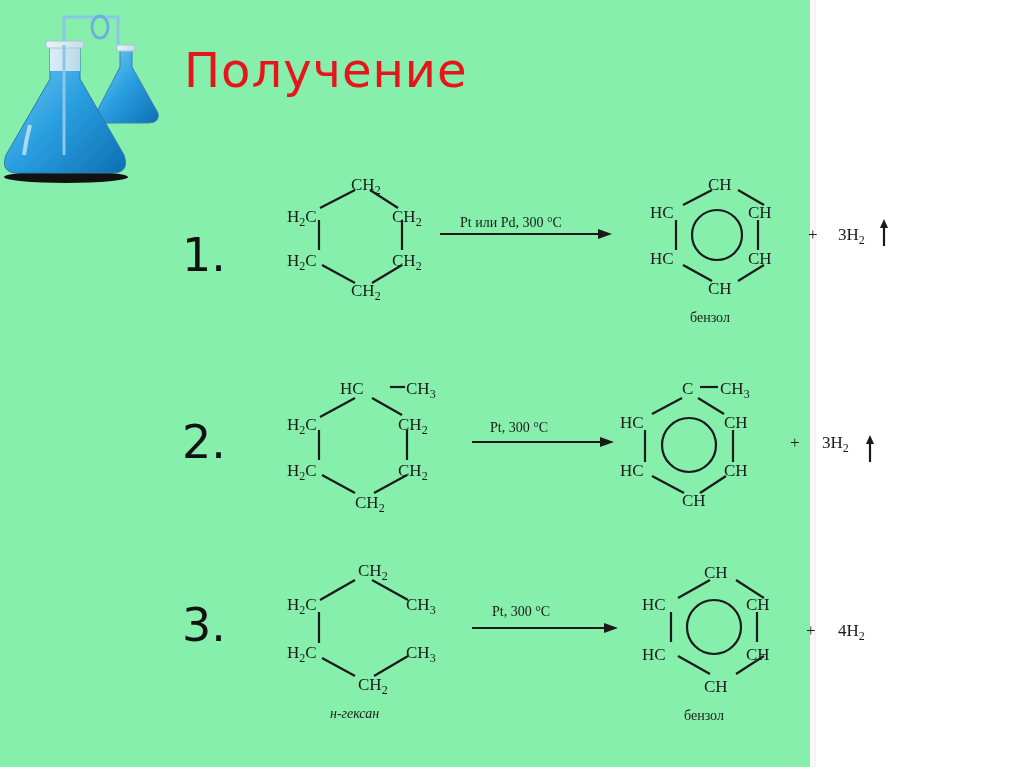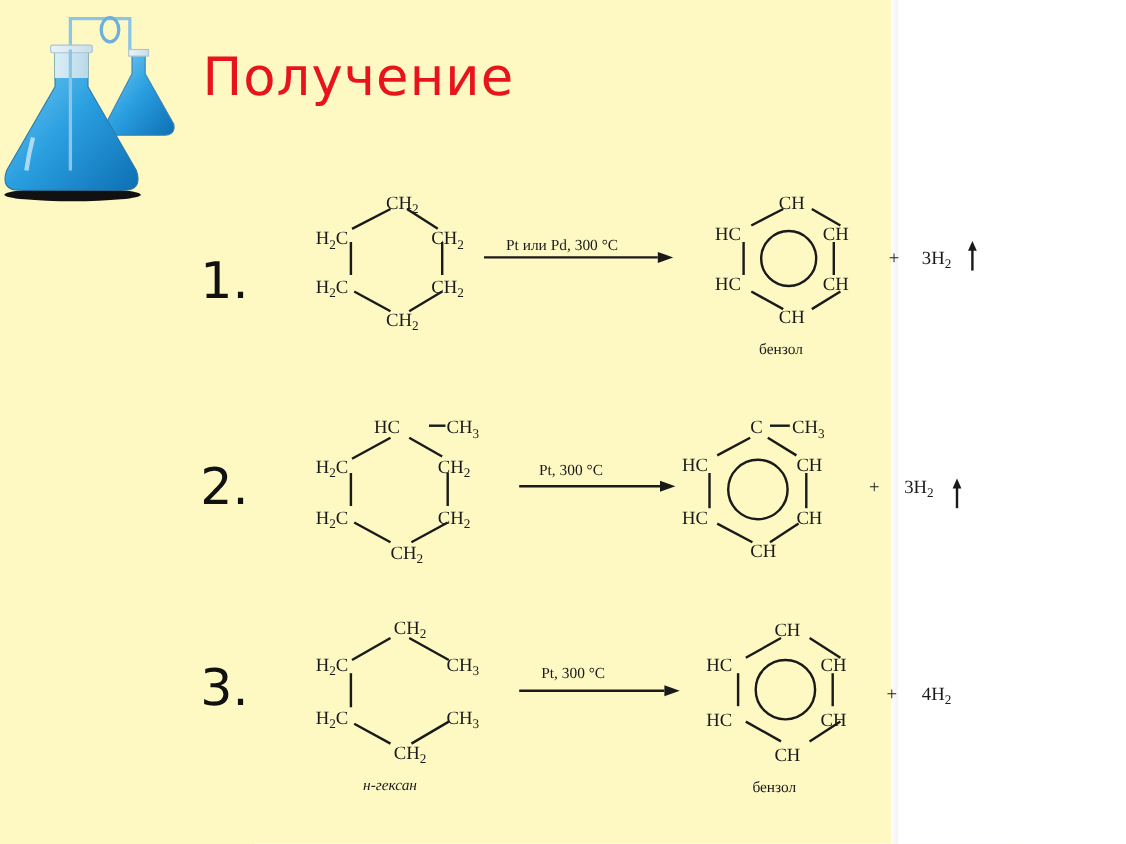--- a/index.html
+++ b/index.html
@@ -1,17 +1,17 @@
 <!DOCTYPE html>
 <html><head>
 <meta charset="utf-8">
 <style>
   html, body { margin: 0; padding: 0; background: #ffffff; }
   body { width: 1024px; height: 767px; position: relative; overflow: hidden; font-family: "Liberation Serif", serif; color: #1a1a1a; }
-  .slide { position: absolute; left: 0; top: 0; width: 816px; height: 767px; background: #fef9c3; }
+  .slide { position: absolute; left: 0; top: 0; width: 816px; height: 767px; background: #86efac; }
   .right-edge { position: absolute; right: 0; top: 0; width: 6px; height: 767px; background: linear-gradient(to right, #ffffff, #f2f2f2); }
   .flask { position: absolute; left: 0; top: 5px; width: 165px; height: 180px; }
   .title { position: absolute; left: 184px; top: 42px; font-family: "DejaVu Sans", sans-serif; font-size: 48px; color: #e8141c; letter-spacing: 1px; font-weight: normal; }
   .num { position: absolute; font-family: "DejaVu Sans", sans-serif; font-size: 46px; color: #111; }
   .rx { position: absolute; left: 0; top: 0; }
   svg text { font-family: "Liberation Serif", serif; fill: #1a1a1a; }
   .label { font-size: 17px; }
   .cond { font-size: 14px; }
   .name { font-size: 14px; }
 </style>

